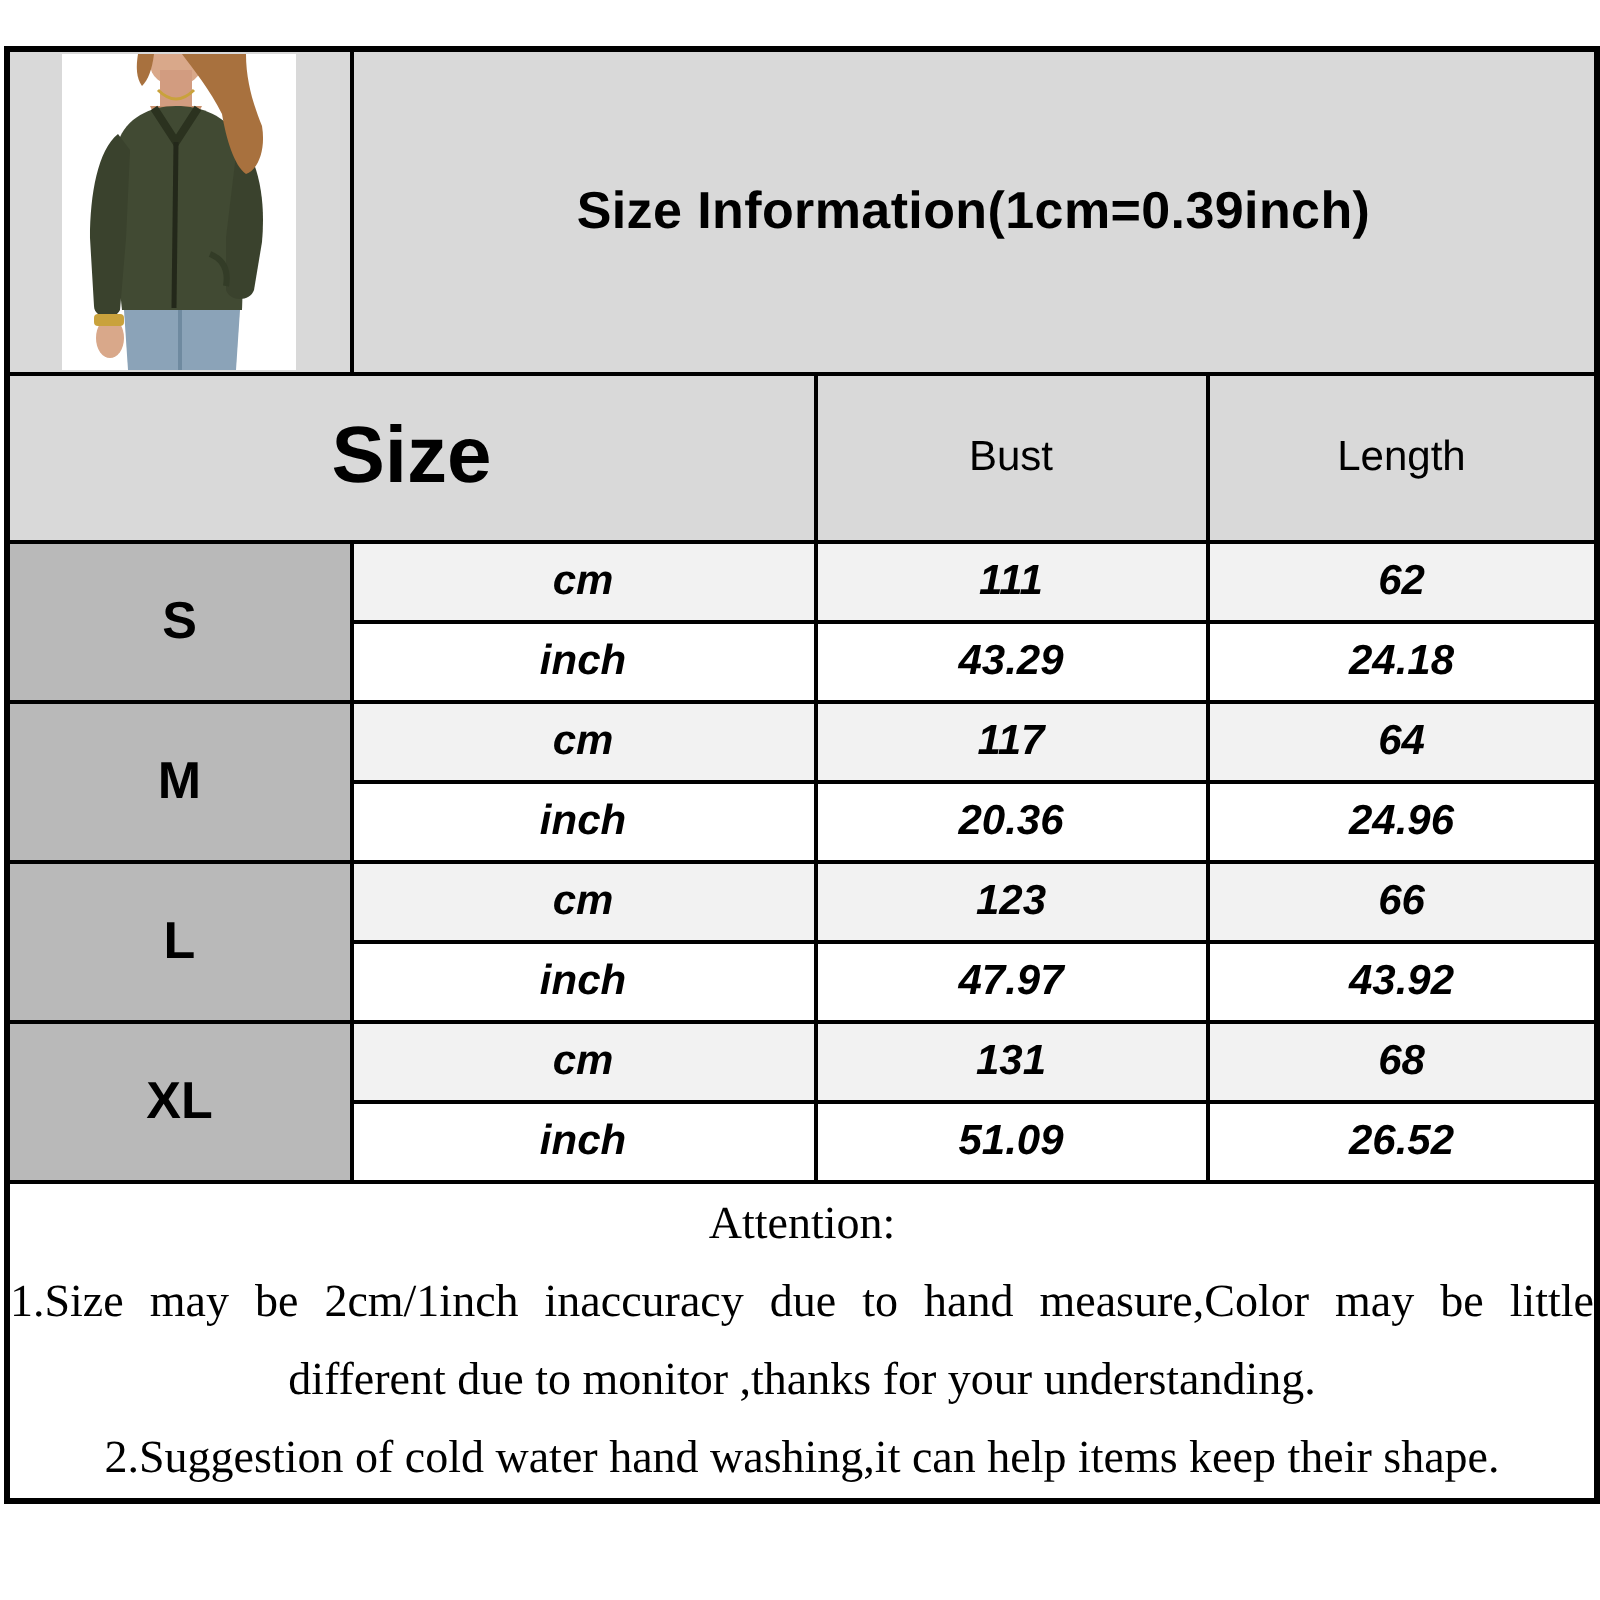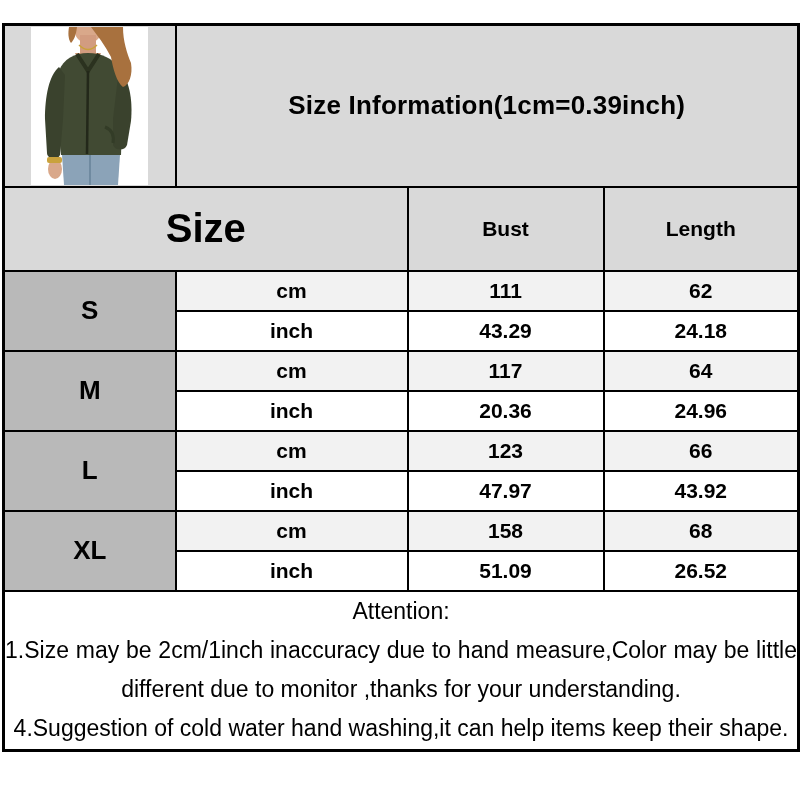--- a/index.html
+++ b/index.html
@@ -26,30 +26,30 @@
     padding: 0;
   }
   col.c1 { width: 172px; }
   col.c2 { width: 232px; }
   col.c3 { width: 196px; }
   col.c4 { width: 195px; }
 
   tr.photo-row   { height: 162px; }
   tr.header-row  { height: 84px; }
   tr.unit-row    { height: 40px; }
-  tr.attn-row    { height: 160px; }
+  tr.attn-row    { height: 160px; font-family: Liberation Serif, serif; }
 
   td.photo-cell  { background: #d9d9d9; }
   td.title-cell  { background: #d9d9d9; font-weight: bold; font-size: 26px; letter-spacing: 0.2px; margin-top: 16px; }
   td.size-head   { background: #d9d9d9; font-weight: bold; font-size: 40px; }
-  td.col-head    { background: #d9d9d9; font-weight: bold; font-size: 21px; }
+  td.col-head    { background: #d9d9d9; font-weight: normal; font-size: 21px; }
   td.size-letter { background: #b9b9b9; font-weight: bold; font-size: 26px; }
   tr.cm-row td.data-cell   { background: #f2f2f2; }
   tr.inch-row td.data-cell { background: #ffffff; margin-top: 32px; }
-  td.data-cell   { font-weight: bold; font-size: 21px; }
+  td.data-cell   { font-weight: bold; font-size: 21px; font-style: italic; }
 
   td.attn-cell {
     background: #ffffff;
     text-align: left;
     vertical-align: top;
     padding: 4px 6px 0 6px;
     font-size: 23px;
     line-height: 39px;
   }
   .attn-line { white-space: nowrap; }
@@ -146,31 +146,31 @@
   </tr>
   <tr class="unit-row inch-row">
     <td class="data-cell">inch</td>
     <td class="data-cell">47.97</td>
     <td class="data-cell">43.92</td>
   </tr>
 
   <tr class="unit-row cm-row">
     <td class="size-letter" rowspan="2">XL</td>
     <td class="data-cell">cm</td>
-    <td class="data-cell">158</td>
+    <td class="data-cell">131</td>
     <td class="data-cell">68</td>
   </tr>
   <tr class="unit-row inch-row">
     <td class="data-cell">inch</td>
     <td class="data-cell">51.09</td>
     <td class="data-cell">26.52</td>
   </tr>
 
   <tr class="attn-row">
     <td class="attn-cell" colspan="4">
       <div class="attn-line">Attention:</div>
       <div class="attn-line justify">1.Size may be 2cm/1inch inaccuracy due to hand measure,Color may be little</div>
       <div class="attn-line">different due to monitor ,thanks for your understanding.</div>
-      <div class="attn-line">4.Suggestion of cold water hand washing,it can help items keep their shape.</div>
+      <div class="attn-line">2.Suggestion of cold water hand washing,it can help items keep their shape.</div>
     </td>
   </tr>
 </tbody>
   </table>
 
 </body></html>

